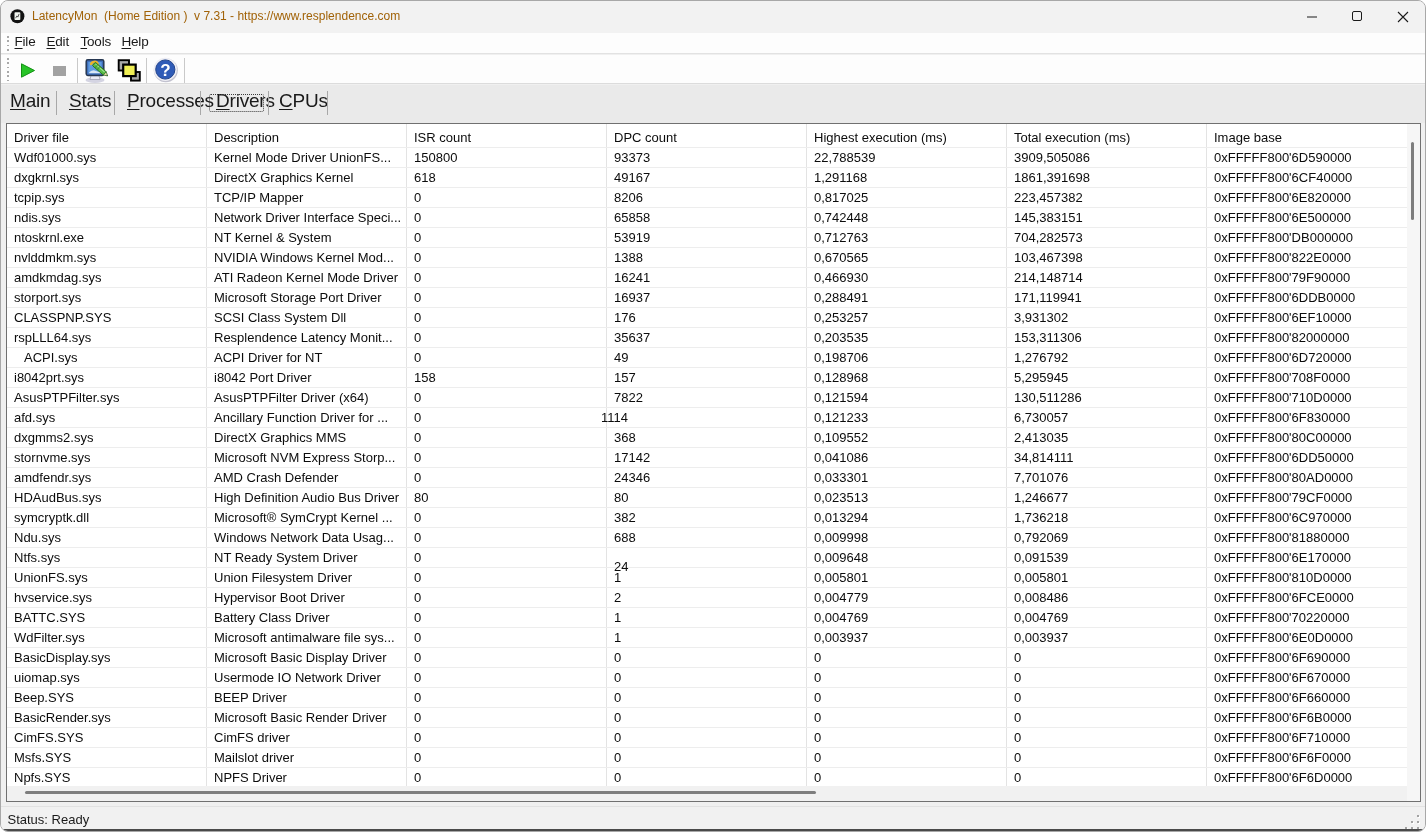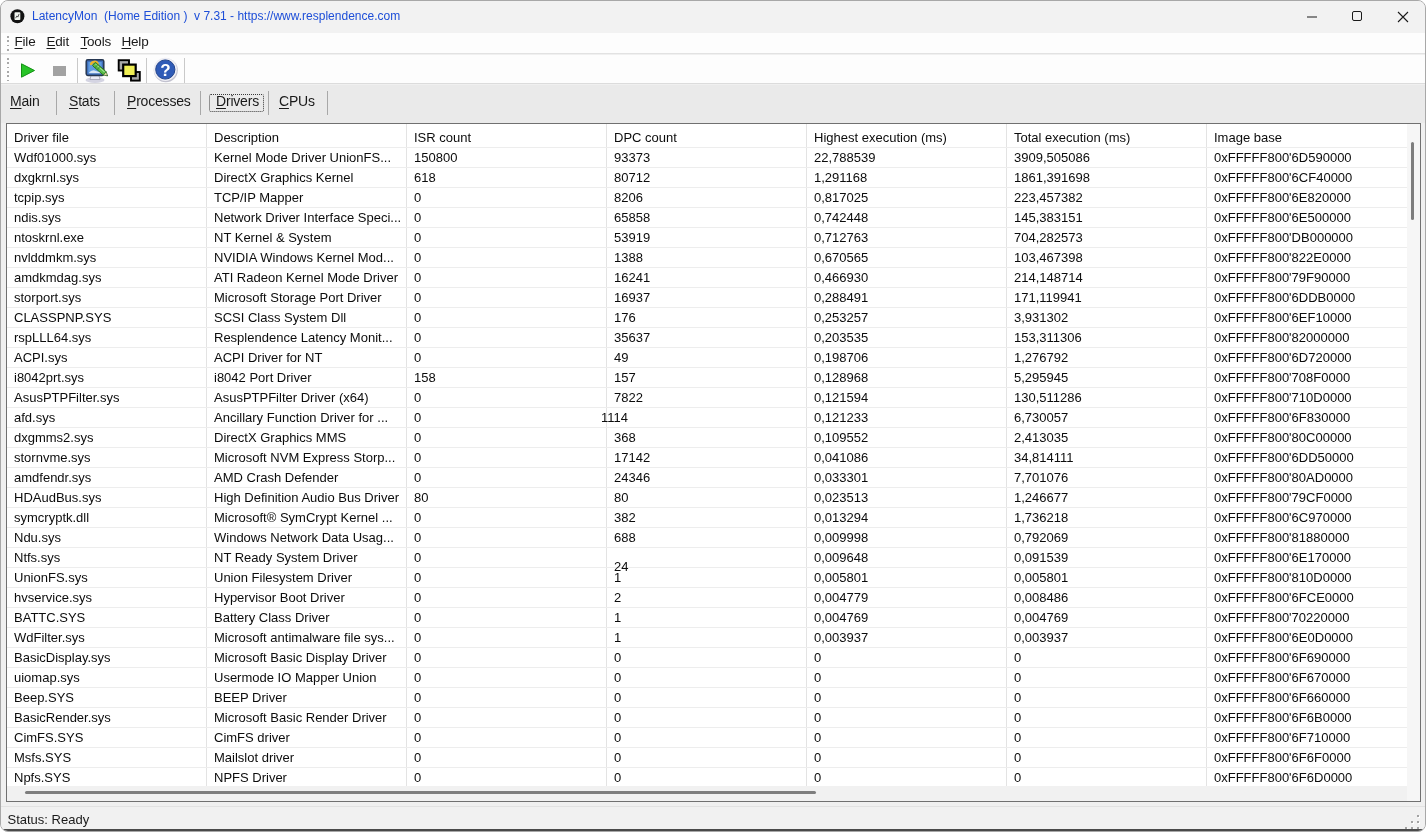--- a/index.html
+++ b/index.html
@@ -1,25 +1,25 @@
 <!DOCTYPE html>
 <html><head><meta charset="utf-8"><style>
 
 *{margin:0;padding:0;box-sizing:border-box}
 html,body{width:1426px;height:832px;background:#fff;font-family:"Liberation Sans",sans-serif;-webkit-font-smoothing:antialiased}
 #win{position:absolute;left:0;top:0;width:1426px;height:832px;border:1px solid #a8a8a8;border-radius:8px;overflow:hidden;background:#f0f0f0}
 #titlebar{position:absolute;left:0;top:0;width:100%;height:32px;background:#f2f2f2}
-#title{position:absolute;left:31px;top:9px;font-size:12px;line-height:12px;color:#1d4ed8;white-space:pre}
+#title{position:absolute;left:31px;top:9px;font-size:12px;line-height:12px;color:#a16207;white-space:pre}
 #menubar{position:absolute;left:0;top:32px;width:100%;height:21px;background:#fdfdfd;border-bottom:1px solid #e2e2e2}
 .grip{position:absolute;width:1.6px;background-image:repeating-linear-gradient(to bottom,#a9a9a9 0 1.6px,transparent 1.6px 4.3px)}
 .mi{position:absolute;top:34px;font-size:13.5px;line-height:14px;letter-spacing:-0.2px;color:#1a1a1a}
 #toolbar{position:absolute;left:0;top:54px;width:100%;height:29px;background:#fdfdfd;border-bottom:1px solid #dcdcdc}
 .tsep{position:absolute;top:57px;width:1px;height:25px;background:#c9c9c9}
 #tabbar{position:absolute;left:0;top:84px;width:100%;height:38px;background:#eaeaea}
-.tab{position:absolute;top:93px;font-size:14px;line-height:14px;letter-spacing:-0.2px;color:#1a1a1a}
+.tab{position:absolute;top:93px;font-size:19px;line-height:14px;letter-spacing:-0.2px;color:#1a1a1a}
 .tabsep{position:absolute;top:90px;width:1px;height:24px;background:#a8a8a8}
 #focusbox{position:absolute;left:208px;top:92.5px;width:55px;height:18.5px;border:1px dotted #3a3a3a;border-radius:2px}
 #tbl{position:absolute;left:5px;top:122px;width:1415px;height:679px;border:1px solid #707070;background:#fff}
 .vgl{position:absolute;top:0;width:1px;height:662px;background:#e3e3e3}
 .hgl{position:absolute;left:0;width:1400px;height:1px;background:#ededed}
 .cell{position:absolute;font-size:13px;line-height:14px;color:#0c0c0c;white-space:pre}
 #vtrack{position:absolute;left:1400px;top:0;width:13px;height:677px;background:#f6f6f6}
 #vthumb{position:absolute;left:1404px;top:18px;width:3px;height:78px;background:#7e7e7e;border-radius:2px}
 #htrack{position:absolute;left:0;top:662px;width:1400px;height:15px;background:#f1f1f1}
 #hthumb{position:absolute;left:18px;top:667px;width:791px;height:3px;background:#7e7e7e;border-radius:2px}
@@ -152,21 +152,21 @@
 <div class="cell" style="left:7px;top:27px">Wdf01000.sys</div>
 <div class="cell" style="left:207px;top:27px">Kernel Mode Driver UnionFS...</div>
 <div class="cell" style="left:407px;top:27px">150800</div>
 <div class="cell" style="left:607px;top:27px">93373</div>
 <div class="cell" style="left:807px;top:27px">22,788539</div>
 <div class="cell" style="left:1007px;top:27px">3909,505086</div>
 <div class="cell" style="left:1207px;top:27px">0xFFFFF800'6D590000</div>
 <div class="cell" style="left:7px;top:47px">dxgkrnl.sys</div>
 <div class="cell" style="left:207px;top:47px">DirectX Graphics Kernel</div>
 <div class="cell" style="left:407px;top:47px">618</div>
-<div class="cell" style="left:607px;top:47px">80712</div>
+<div class="cell" style="left:607px;top:47px">49167</div>
 <div class="cell" style="left:807px;top:47px">1,291168</div>
 <div class="cell" style="left:1007px;top:47px">1861,391698</div>
 <div class="cell" style="left:1207px;top:47px">0xFFFFF800'6CF40000</div>
 <div class="cell" style="left:7px;top:67px">tcpip.sys</div>
 <div class="cell" style="left:207px;top:67px">TCP/IP Mapper</div>
 <div class="cell" style="left:407px;top:67px">0</div>
 <div class="cell" style="left:607px;top:67px">8206</div>
 <div class="cell" style="left:807px;top:67px">0,817025</div>
 <div class="cell" style="left:1007px;top:67px">223,457382</div>
 <div class="cell" style="left:1207px;top:67px">0xFFFFF800'6E820000</div>
@@ -212,21 +212,21 @@
 <div class="cell" style="left:807px;top:187px">0,253257</div>
 <div class="cell" style="left:1007px;top:187px">3,931302</div>
 <div class="cell" style="left:1207px;top:187px">0xFFFFF800'6EF10000</div>
 <div class="cell" style="left:7px;top:207px">rspLLL64.sys</div>
 <div class="cell" style="left:207px;top:207px">Resplendence Latency Monit...</div>
 <div class="cell" style="left:407px;top:207px">0</div>
 <div class="cell" style="left:607px;top:207px">35637</div>
 <div class="cell" style="left:807px;top:207px">0,203535</div>
 <div class="cell" style="left:1007px;top:207px">153,311306</div>
 <div class="cell" style="left:1207px;top:207px">0xFFFFF800'82000000</div>
-<div class="cell" style="left:7px;top:227px">ACPI.sys</div>
+<div class="cell" style="left:17px;top:227px">ACPI.sys</div>
 <div class="cell" style="left:207px;top:227px">ACPI Driver for NT</div>
 <div class="cell" style="left:407px;top:227px">0</div>
 <div class="cell" style="left:607px;top:227px">49</div>
 <div class="cell" style="left:807px;top:227px">0,198706</div>
 <div class="cell" style="left:1007px;top:227px">1,276792</div>
 <div class="cell" style="left:1207px;top:227px">0xFFFFF800'6D720000</div>
 <div class="cell" style="left:7px;top:247px">i8042prt.sys</div>
 <div class="cell" style="left:207px;top:247px">i8042 Port Driver</div>
 <div class="cell" style="left:407px;top:247px">158</div>
 <div class="cell" style="left:607px;top:247px">157</div>
@@ -325,21 +325,21 @@
 <div class="cell" style="left:1007px;top:507px">0,003937</div>
 <div class="cell" style="left:1207px;top:507px">0xFFFFF800'6E0D0000</div>
 <div class="cell" style="left:7px;top:527px">BasicDisplay.sys</div>
 <div class="cell" style="left:207px;top:527px">Microsoft Basic Display Driver</div>
 <div class="cell" style="left:407px;top:527px">0</div>
 <div class="cell" style="left:607px;top:527px">0</div>
 <div class="cell" style="left:807px;top:527px">0</div>
 <div class="cell" style="left:1007px;top:527px">0</div>
 <div class="cell" style="left:1207px;top:527px">0xFFFFF800'6F690000</div>
 <div class="cell" style="left:7px;top:547px">uiomap.sys</div>
-<div class="cell" style="left:207px;top:547px">Usermode IO Mapper Union</div>
+<div class="cell" style="left:207px;top:547px">Usermode IO Network Driver</div>
 <div class="cell" style="left:407px;top:547px">0</div>
 <div class="cell" style="left:607px;top:547px">0</div>
 <div class="cell" style="left:807px;top:547px">0</div>
 <div class="cell" style="left:1007px;top:547px">0</div>
 <div class="cell" style="left:1207px;top:547px">0xFFFFF800'6F670000</div>
 <div class="cell" style="left:7px;top:567px">Beep.SYS</div>
 <div class="cell" style="left:207px;top:567px">BEEP Driver</div>
 <div class="cell" style="left:407px;top:567px">0</div>
 <div class="cell" style="left:607px;top:567px">0</div>
 <div class="cell" style="left:807px;top:567px">0</div>

